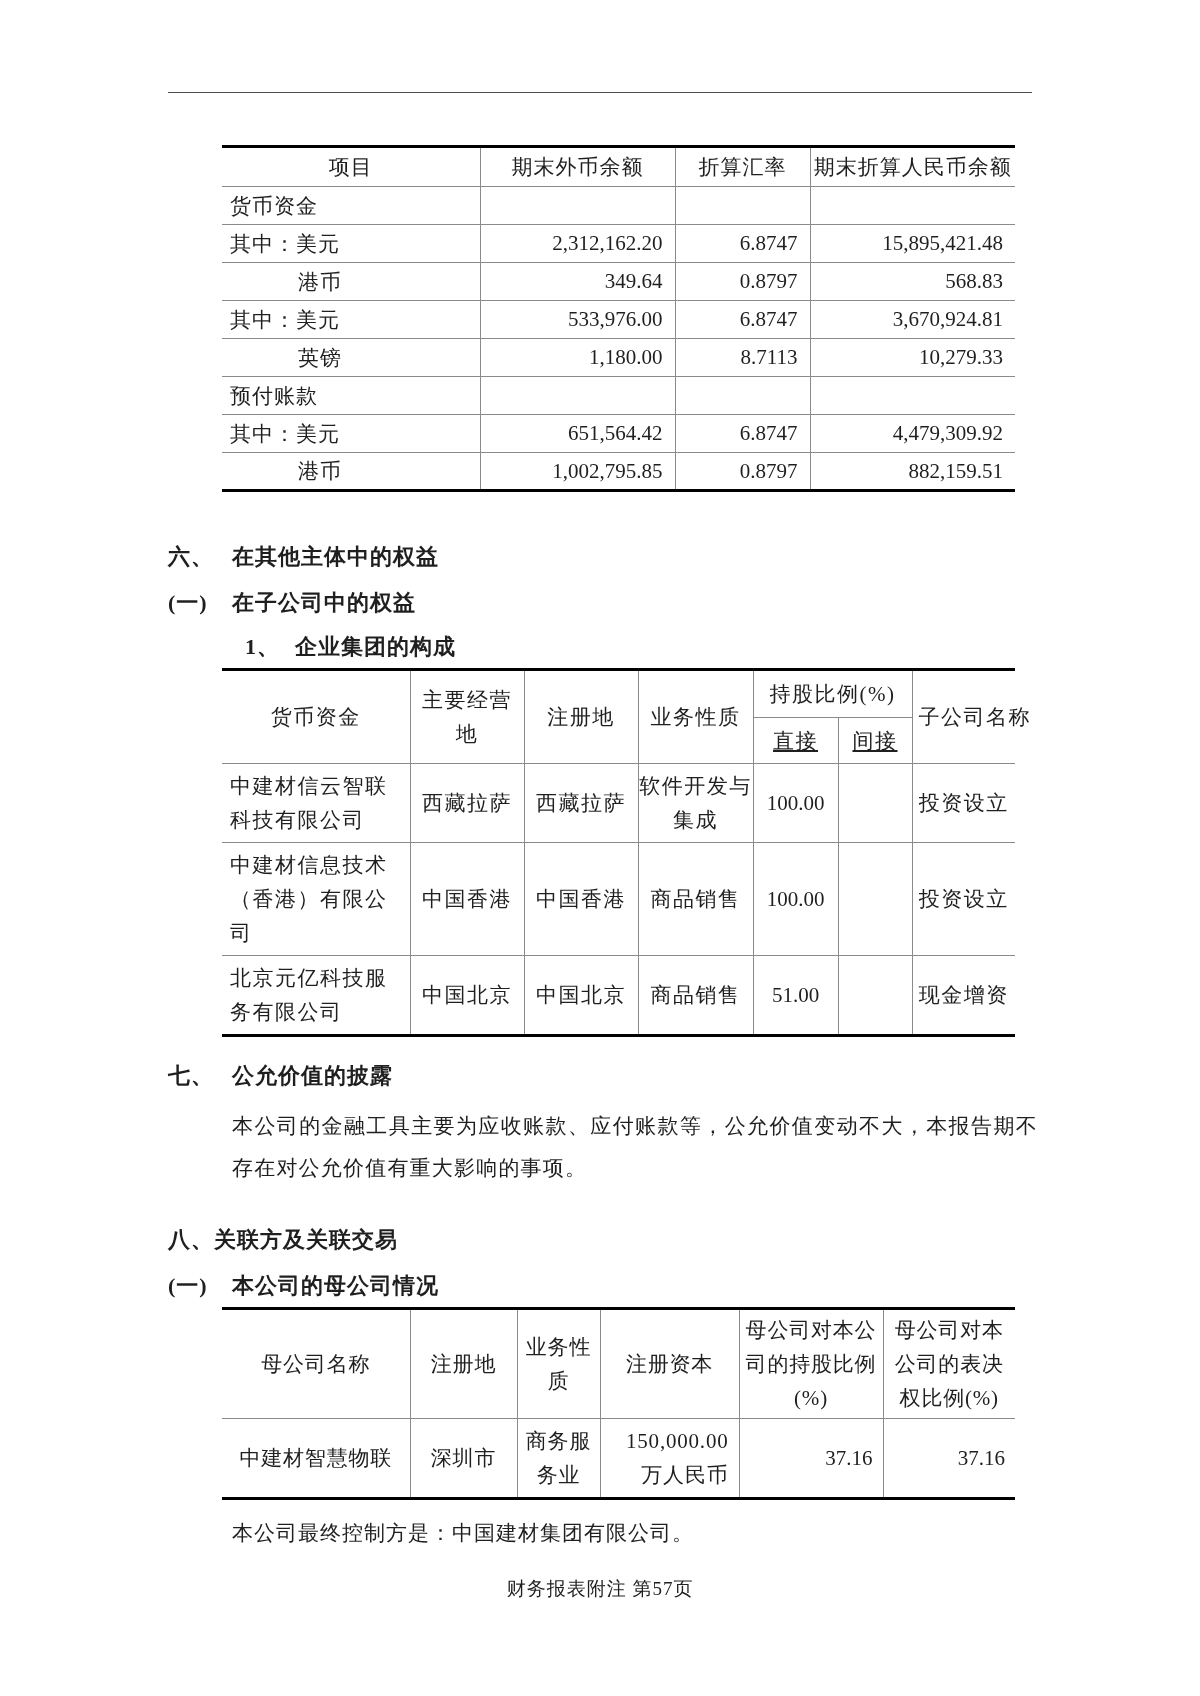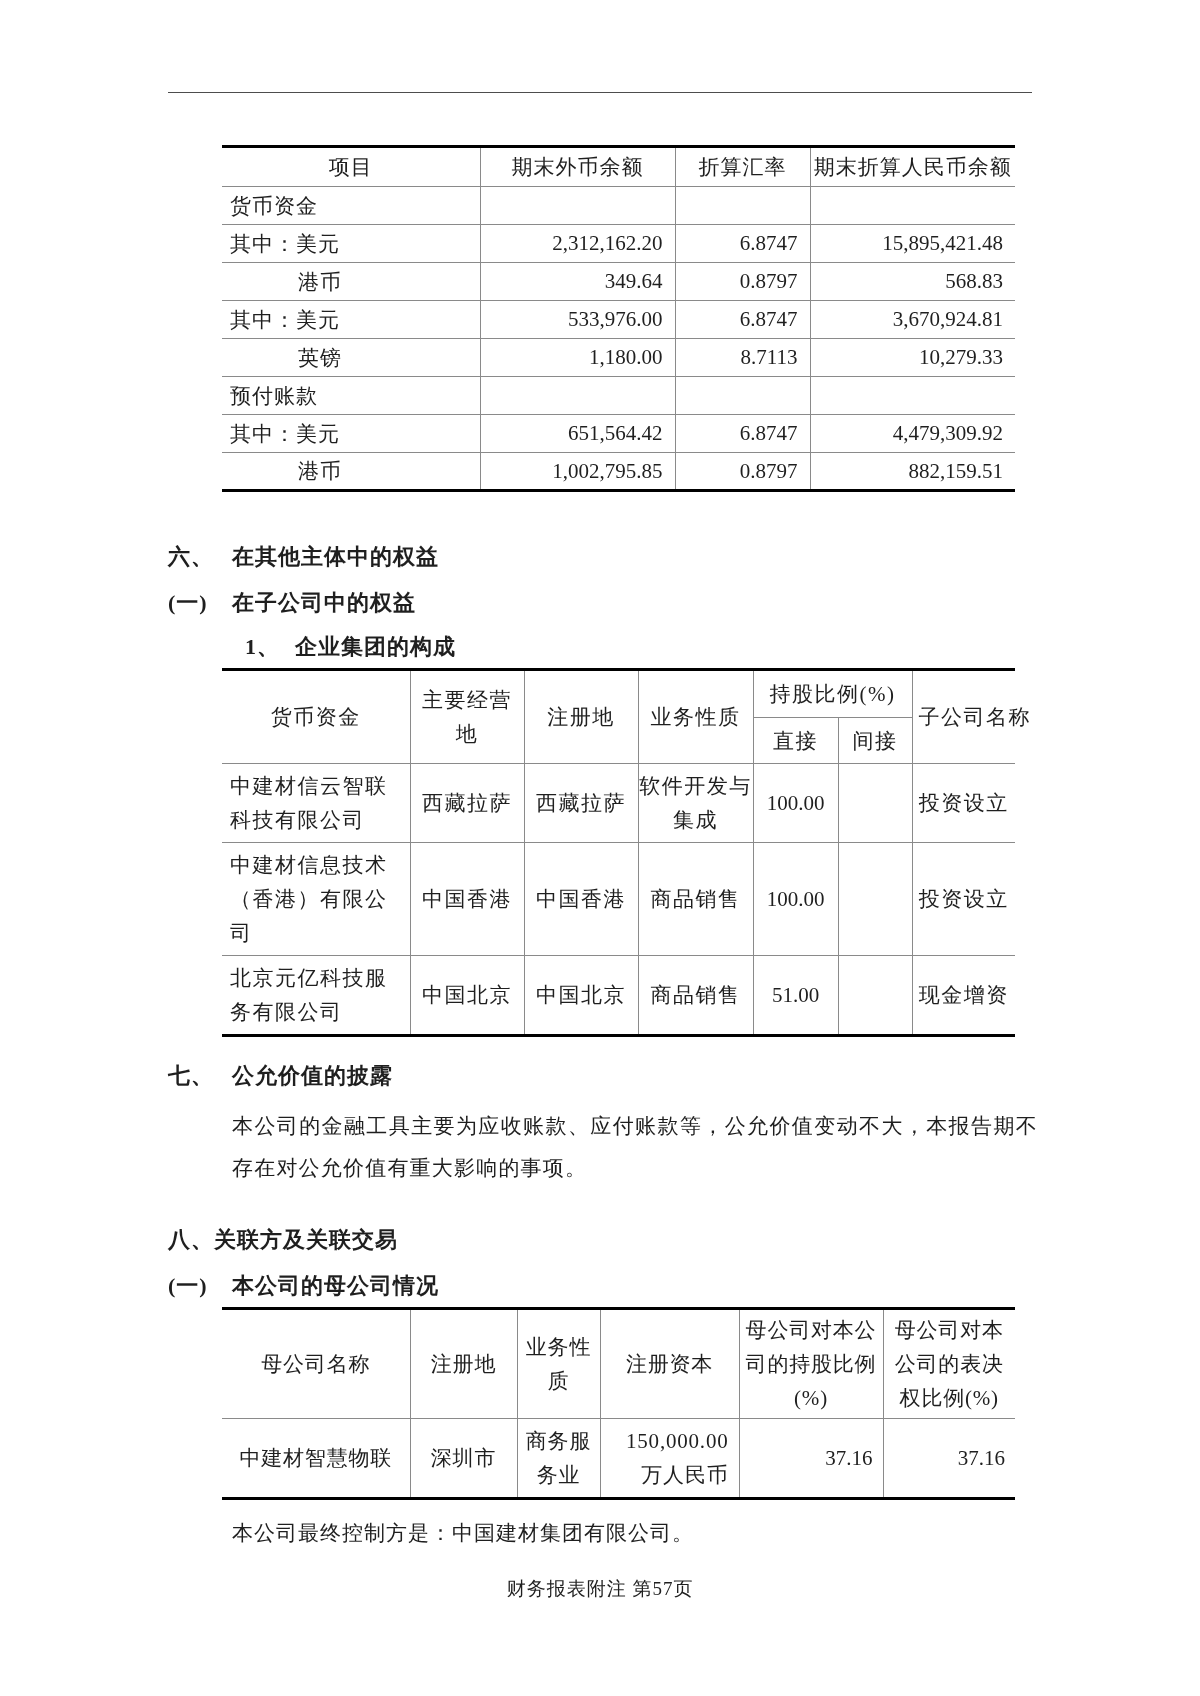--- a/index.html
+++ b/index.html
@@ -38,21 +38,21 @@
   .mt-six { margin-top:50px; }
   .mt-sm { margin-top:16px; }
   .mt-one1 { margin-top:14px; }
   .mt-seven { margin-top:24px; }
   .mt-eight { margin-top:36px; }
 
   
   .t2 { margin-top:6px; }
   .t2 th, .t2 td { letter-spacing:1.5px; line-height:34px; }
   .t2 thead tr.hr1 th { height:48px; }
-  .t2 thead tr.hr2 th { height:46px; }
+  .t2 thead tr.hr2 th { height:46px;text-decoration:underline; }
   .t2 th { text-align:center; padding:2px 6px; }
   .t2 td { padding:5px 0; }
   .t2 td.name { text-align:left; padding-left:8px; padding-right:6px; }
   .t2 .c { text-align:center; }
   .t2 .nw { white-space:nowrap; }
   .t2 td.numv { letter-spacing:0; }
 
   
   .t3 { margin-top:6px; }
   .t3 th, .t3 td { letter-spacing:0.8px; line-height:34px; }

